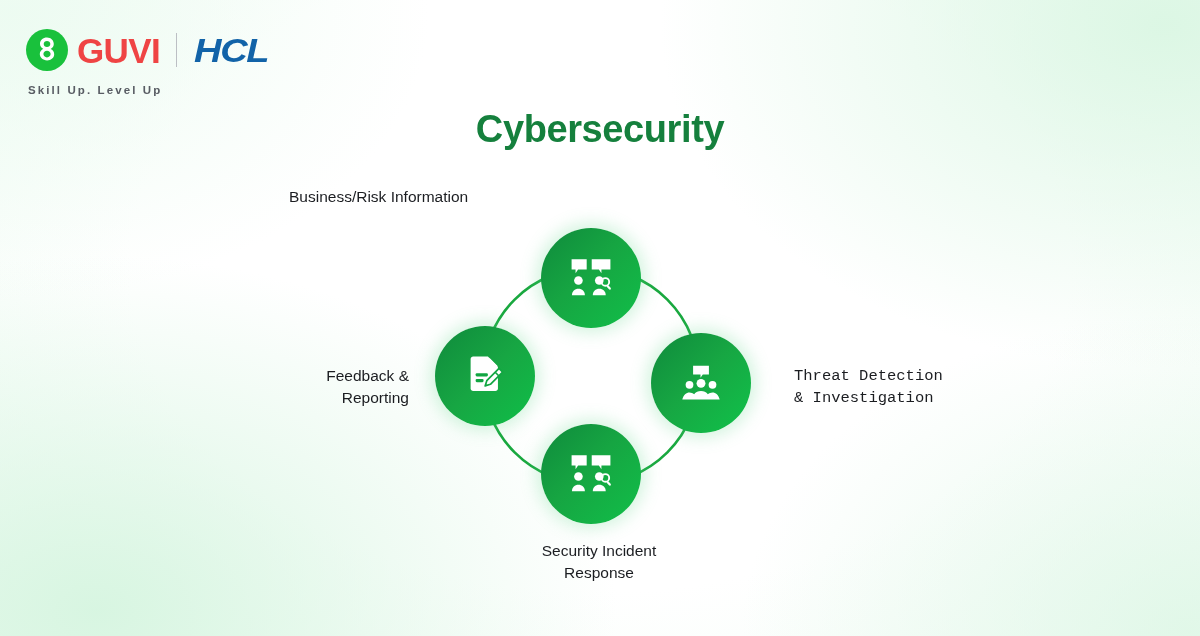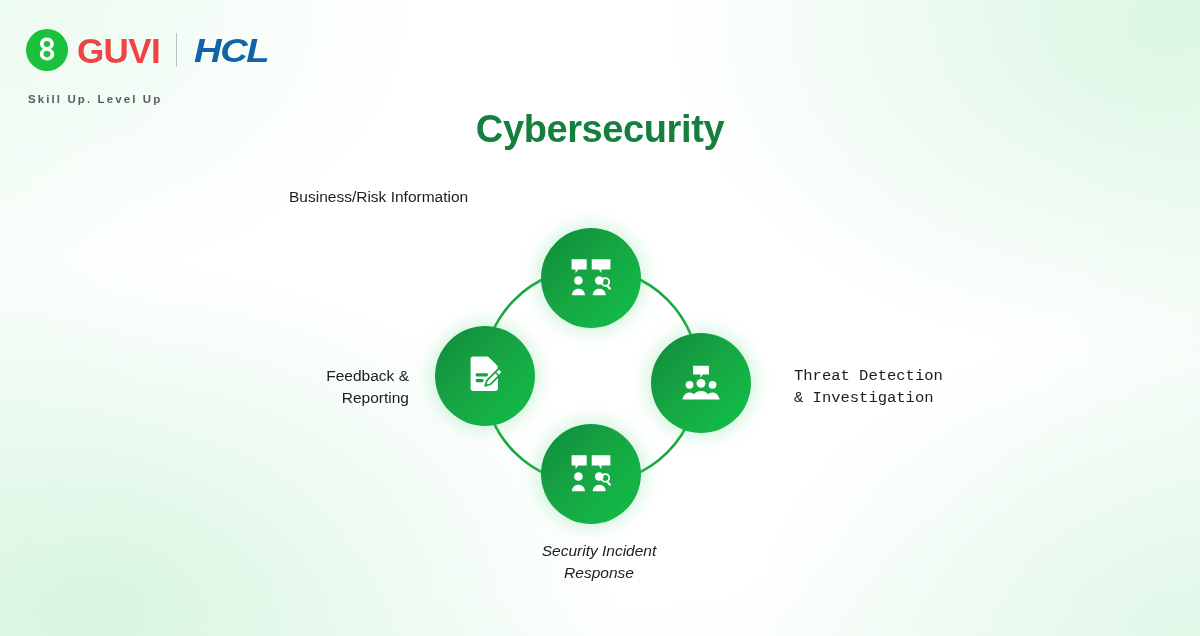--- a/index.html
+++ b/index.html
@@ -55,21 +55,21 @@
     width:1px; height:34px; background:#bcbfc4;
     margin:0 17px 0 16px;
   }
   #hcl-wordmark {
     font-size:34px; font-weight:bold; font-style:italic;
     color:#1263a8; letter-spacing:-1.2px; line-height:1;
     transform:scaleX(1.12); transform-origin:left center;
     font-family:"Liberation Sans", sans-serif;
   }
   #brand-tagline {
-    margin-top:20px; margin-left:2px;
+    margin-top:11px; margin-left:2px;
     font-size:11.5px; font-weight:bold; color:#585c63;
     letter-spacing:2.1px;
   }
 
   
   #page-title {
     position:absolute; left:0; right:0; top:108px;
     text-align:center;
     font-size:38px; font-weight:bold; color:#15803d;
     letter-spacing:-0.4px;
@@ -91,21 +91,21 @@
   #node-bottom { left:252px; top:244px; background:linear-gradient(135deg,#0f8a3c 0%,#16a542 45%,#11bf49 100%); }
   #node-left   { left:146px; top:146px; background:linear-gradient(135deg,#0f8a3c 0%,#17a643 50%,#0fbf48 100%); }
 
   .node-label {
     position:absolute;
     font-size:15.5px; color:#1b1d21; line-height:1.42;
     white-space:pre-line;
   }
   #label-top    { left:0; right:8px; top:6px;  text-align:left; }
   #label-right  { left:505px; top:185px; text-align:left;font-family:Liberation Mono, monospace; }
-  #label-bottom { left:150px; width:320px; top:360px; text-align:center;font-style:italic; }
+  #label-bottom { left:150px; width:320px; top:360px; text-align:center; }
   #label-left   { left:-20px; width:140px; top:185px; text-align:right; }
 </style>
 </head>
 <body>
 
 <div id="bg-wash"></div>
 <div id="bg-wash-2"></div>
 
 <div id="stage">
 

